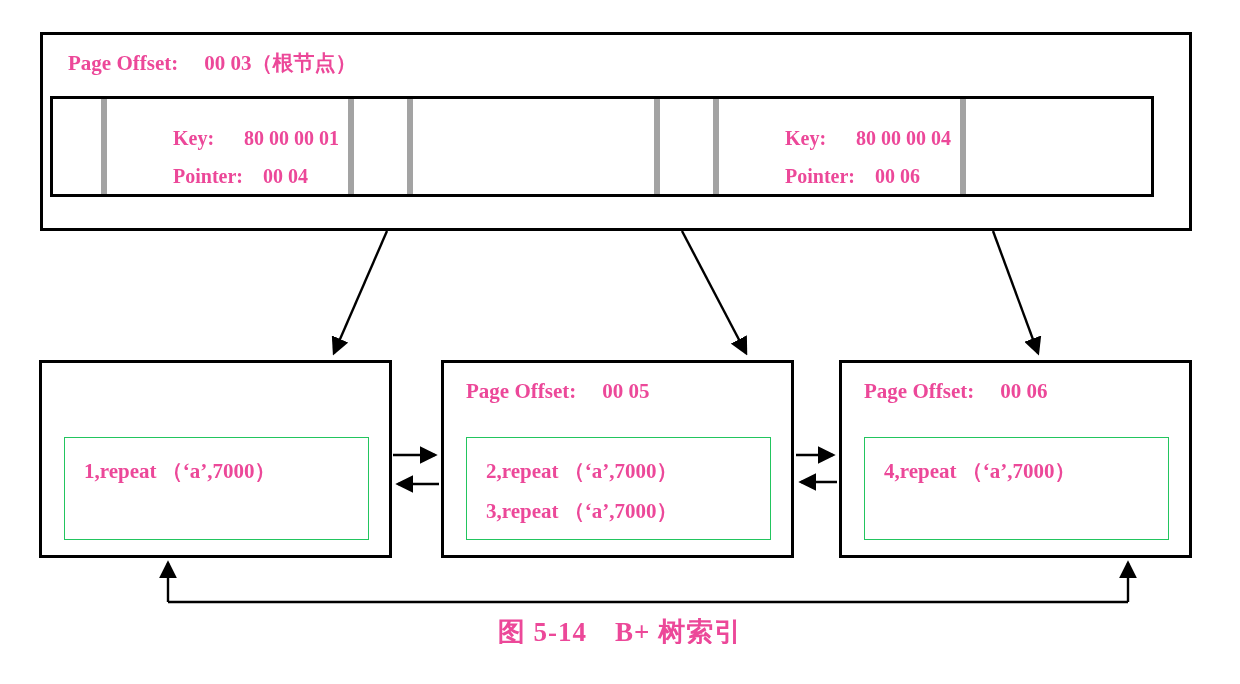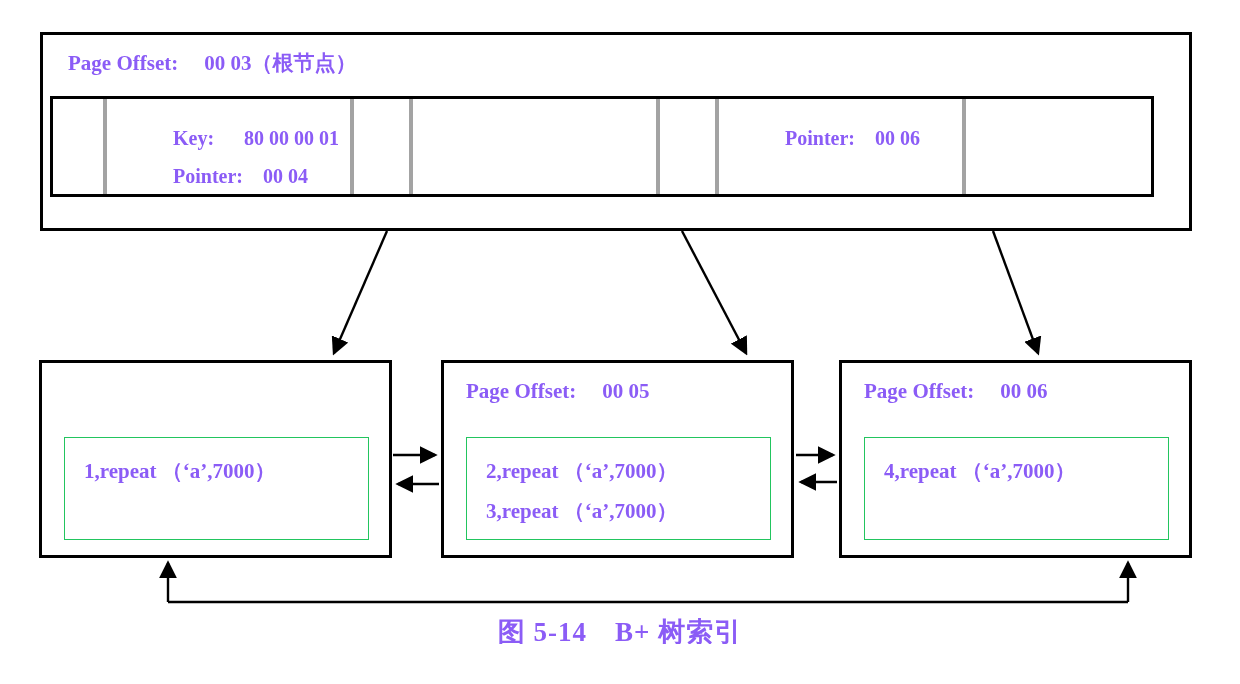--- a/index.html
+++ b/index.html
@@ -1,30 +1,30 @@
 <!DOCTYPE html>
 <html><head>
 <meta charset="utf-8">
 <style>
   html,body{margin:0;padding:0;background:#ffffff;}
   .canvas{
     position:relative;width:1240px;height:644px;background:#ffffff;overflow:hidden;
-    font-family:"Liberation Serif","DejaVu Serif",serif;font-weight:bold;color:#8b5cf6;
+    font-family:"Liberation Serif","DejaVu Serif",serif;font-weight:bold;color:#ec4899;
   }
   .wires{position:absolute;left:0;top:0;width:1240px;height:684px;pointer-events:none;}
   .box{position:absolute;border:3px solid #000;background:#fff;box-sizing:border-box;}
   .root{left:40px;top:32px;width:1152px;height:199px;}
   .node-title{position:absolute;left:25px;top:14px;font-size:21px;white-space:nowrap;}
   .node-title .tval{margin-left:26px;}
   .strip{
     position:absolute;left:7px;top:61px;width:1104px;height:101px;
     border:3px solid #000;box-sizing:border-box;display:flex;align-items:stretch;
   }
   .slot{box-sizing:border-box;height:100%;}
-  .slot.bordered{border-right:4px solid #a3a3a3;margin-left:36px;}
+  .slot.bordered{border-right:6px solid #a3a3a3;margin-left:36px;}
   .slot.lead{width:18px;}
   .slot.sp{width:23px;}
   .slot.tail{width:185px;}
   .slot.cell{flex:1;padding:20px 0 0 30px;font-size:20px;}
   .kv{line-height:38px;white-space:nowrap;}
   .kv .kval{margin-left:30px;}
   .kv .pval{margin-left:20px;}
   .leaf{width:353px;height:198px;top:360px;}
   .leaf1{left:39px;}
   .leaf2{left:441px;}
@@ -82,20 +82,23 @@
 
       <div class="slot sp bordered"></div>
 
       <div class="slot cell bordered">
       </div>
 
       <div class="slot sp bordered"></div>
 
       <div class="slot cell bordered">
         <div class="kv">
+          <span>Key:</span><span class="kval">80 00 00 04</span>
+        </div>
+        <div class="kv">
           <span>Pointer:</span><span class="pval">00 06</span>
         </div>
       </div>
 
       <div class="slot tail"></div>
     </div>
   </div>
 
   <div class="box leaf leaf1">
     <div class="rec">

